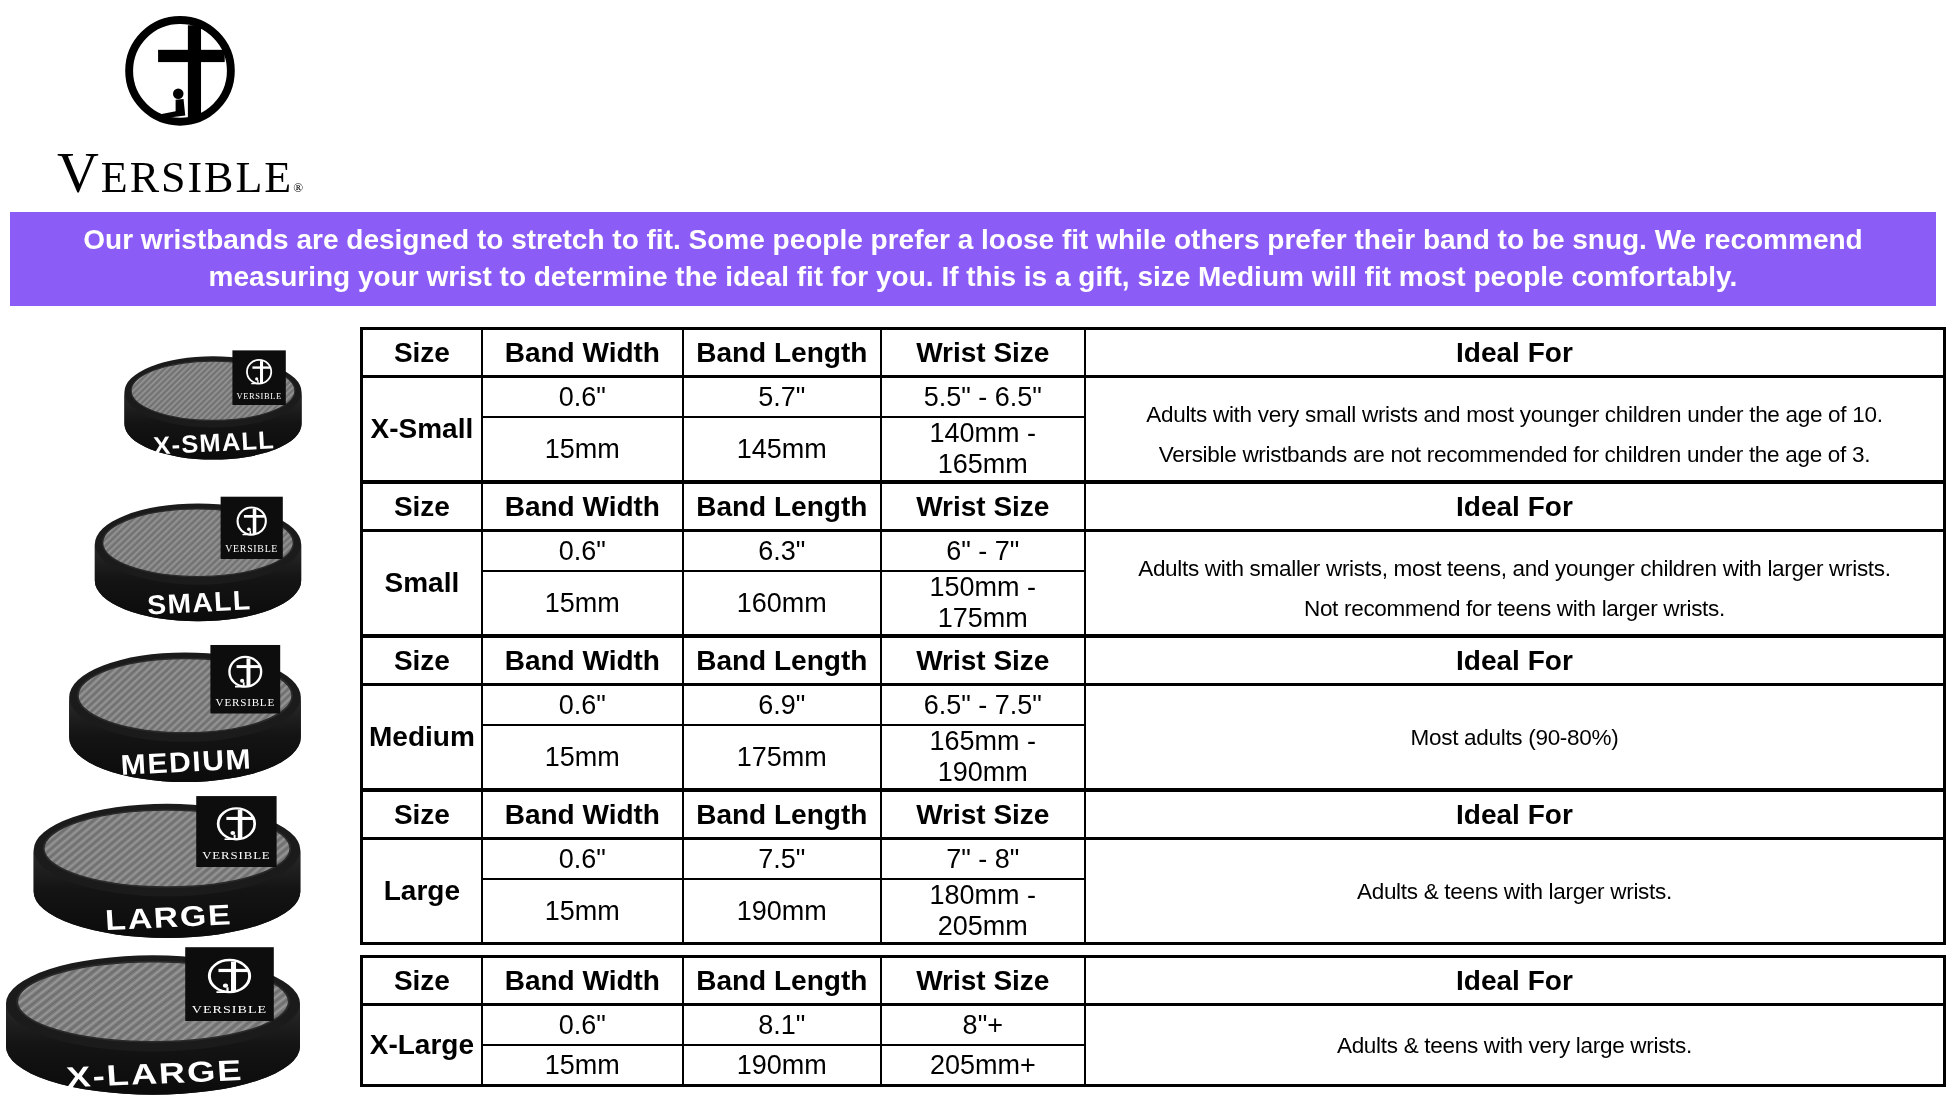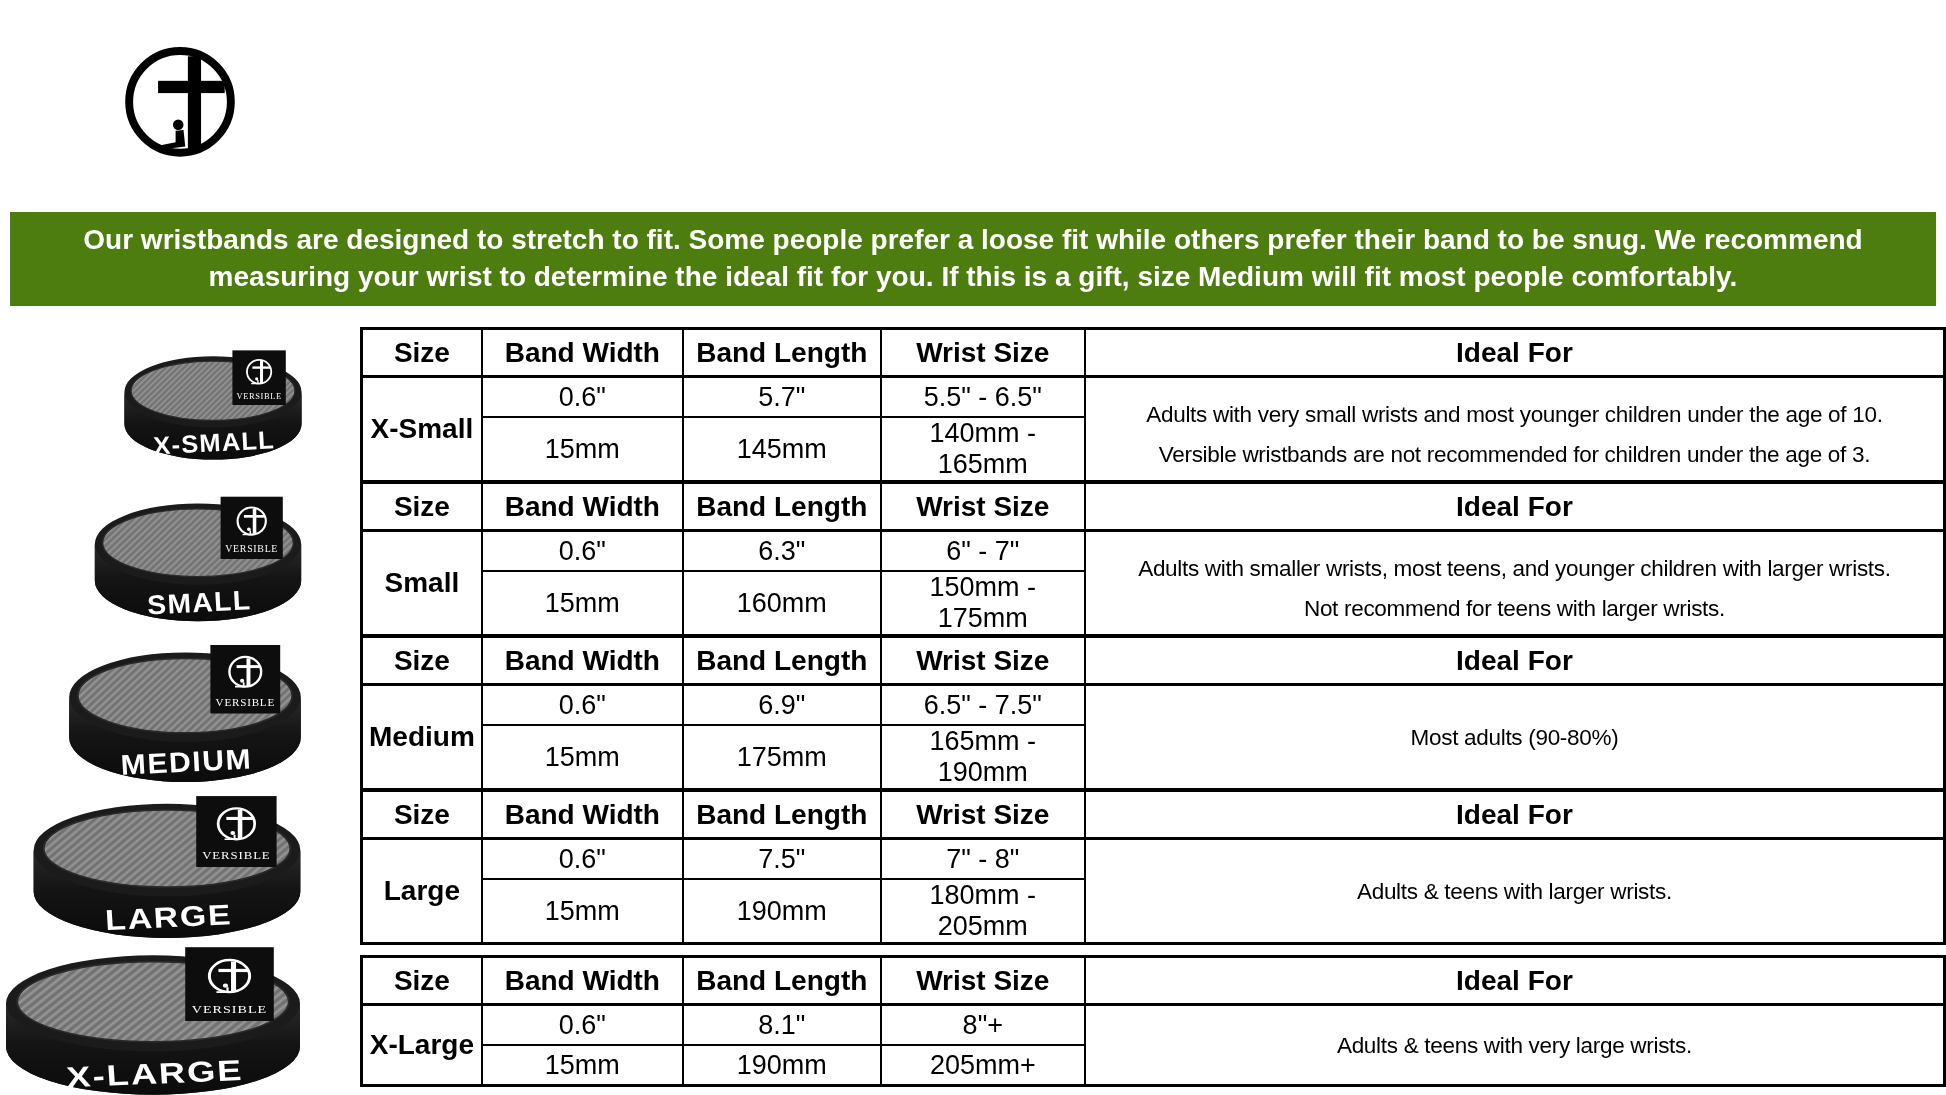--- a/index.html
+++ b/index.html
@@ -12,21 +12,21 @@
   .header { display:flex; align-items:center; height:210px; }
   .logo-block { flex:0 0 360px; display:flex; flex-direction:column; align-items:center; padding-top:6px; }
   .logo-svg { width:134px; height:128px; display:block; }
   .wordmark { font-family:"Liberation Serif", serif; font-size:44px; line-height:1.05; letter-spacing:2px; margin-top:2px; white-space:nowrap; }
   .wordmark::first-letter { font-size:58px; }
   .reg { font-size:13px; letter-spacing:0; }
   .title { flex:1; text-align:center; font-weight:bold; font-size:82px; letter-spacing:-1px; white-space:nowrap; padding-right:14px; }
 
   
   .banner {
-    margin:2px 10px 0 10px; background:#4d7c0f; color:#fff; text-align:center;
+    margin:2px 10px 0 10px; background:#8b5cf6; color:#fff; text-align:center;
     font-weight:bold; font-size:28px; line-height:37px; padding:9px 30px 11px 30px;
   }
 
   
   .rows { margin-top:22px; }
   .size-row { display:flex; align-items:center; height:154px; }
   .band-wrap { flex:0 0 304px; margin-right:56px; display:flex; justify-content:flex-end; align-items:center; }
 
   .band { display:block; }
   .band-xs { width:182px; height:114px; }
@@ -94,20 +94,21 @@
         <circle class="logo-ring" cx="75" cy="66" r="58"></circle>
         <g>
           <rect class="logo-cross" x="84" y="14" width="15" height="106"></rect>
           <rect class="logo-cross" x="50" y="42" width="76" height="14"></rect>
         </g>
         <g>
           <circle class="logo-person-head" cx="73" cy="92" r="6"></circle>
           <path class="logo-person-body" d="M79,98 L81,117 L50,121 L50,116 L70,112 L70,99 Z"></path>
         </g>
       </svg>
+      <div class="wordmark"><span>VERSIBLE</span><span class="reg">®</span></div>
     </div>
   </div>
 
   <div class="banner">
     <div>Our wristbands are designed to stretch to fit. Some people prefer a loose fit while others prefer their band to be snug. We recommend</div>
     <div>measuring your wrist to determine the ideal fit for you. If this is a gift, size Medium will fit most people comfortably.</div>
   </div>
 
   <div class="rows">
 

